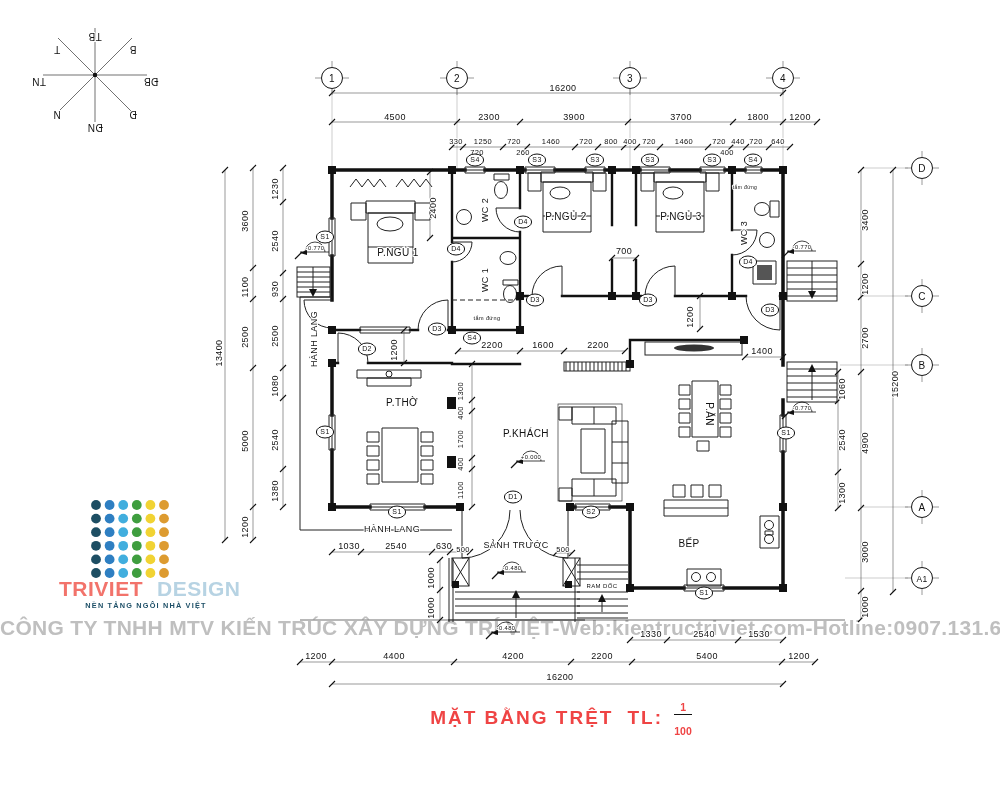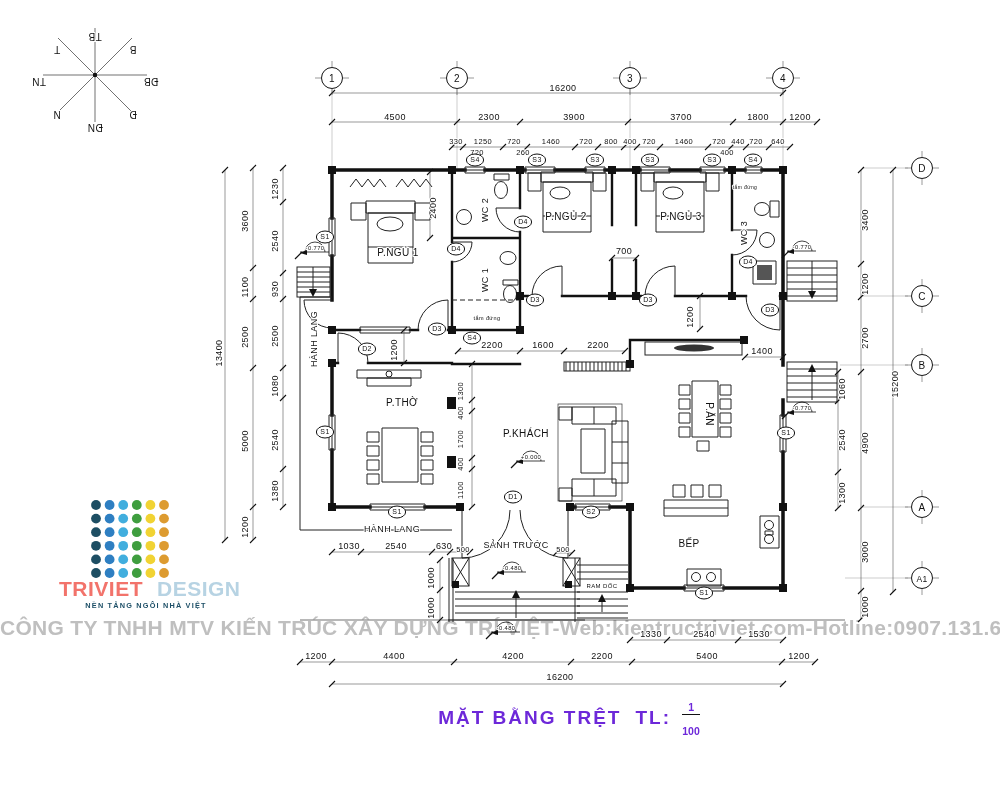--- a/index.html
+++ b/index.html
@@ -17,22 +17,22 @@
   .tick{stroke:#111;stroke-width:1.1}
   .grid{stroke:#9a9a9a;stroke-width:.5}
   .bub{fill:#fff;stroke:#111;stroke-width:1}
   .lvl{stroke:#111;stroke-width:.8;fill:none}
   .lvlA{stroke:#111;stroke-width:1.2}
   #labels text{fill:#111;text-anchor:middle;letter-spacing:.4px;
     paint-order:stroke;stroke:#fff;stroke-width:2px;stroke-linejoin:round;
     font-family:"Liberation Sans","DejaVu Sans",sans-serif;}
   .logo-brand1,.logo-brand2{font-size:21px;font-weight:bold;letter-spacing:.5px}
   .logo-tag{font-size:7.3px;font-weight:bold;letter-spacing:1.2px;text-anchor:middle}
-  .title{position:absolute;left:334px;top:702px;width:470px;text-align:center;z-index:3;
-    font-size:19px;font-weight:bold;letter-spacing:2px;color:#6d28d9;}
+  .title{position:absolute;left:326px;top:702px;width:470px;text-align:center;z-index:3;
+    font-size:19px;font-weight:bold;letter-spacing:2px;color:#ef4444;}
   .title .tl{margin-left:14px;}
   .frac{display:inline-block;vertical-align:middle;line-height:1;font-size:10.5px;letter-spacing:0;margin-left:4px;}
   .frac .num{display:block;border-bottom:1.5px solid #111;padding:0 3px 1px;}
   .frac .den{display:block;padding-top:11px;}
 </style>
 </head>
 <body>
 
 <div class="stage">
 

